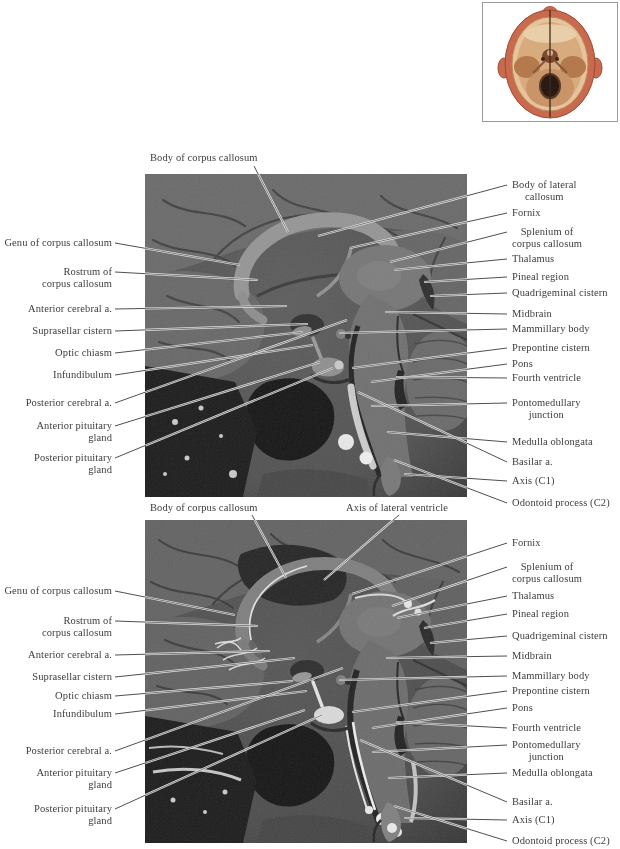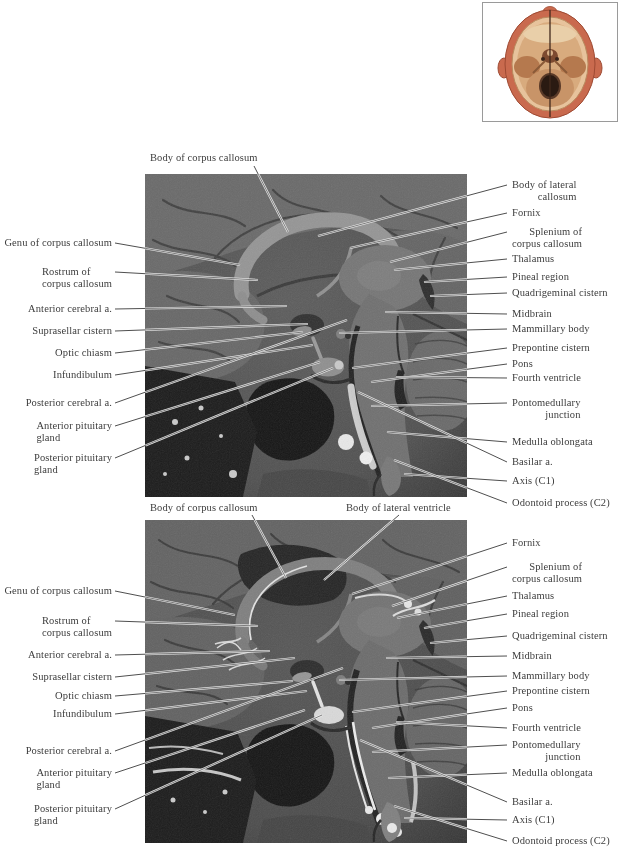--- a/index.html
+++ b/index.html
@@ -2,22 +2,22 @@
 <html><head>
 <meta charset="utf-8">
 <style>
   html,body{margin:0;padding:0;background:#ffffff;}
   body{width:620px;height:849px;position:relative;overflow:hidden;
        font-family:"Liberation Serif", serif;}
   #plate{position:absolute;left:0;top:0;width:620px;height:849px;background:#ffffff;}
   .mri{position:absolute;display:block;}
   .label{position:absolute;font-size:10.5px;line-height:12px;color:#3d3d3d;
          white-space:nowrap;letter-spacing:0.1px;}
-  .label.left{text-align:left;}
-  .label.right{text-align:right;}
+  .label.left{text-align:right;}
+  .label.right{text-align:center;}
   .label.top{text-align:left;}
   .label div{pointer-events:none;}
   #leaders{position:absolute;left:0;top:0;pointer-events:none;}
   #inset-box{position:absolute;left:482px;top:2px;width:136px;height:120px;
              background:#ffffff;border:1px solid #9a9a9a;box-sizing:border-box;}
   #inset-box svg{display:block;margin:1px auto 0 auto;}
 </style>
 </head>
 <body>
 
@@ -465,21 +465,21 @@
       <div class="label right" style="left: 512px; top: 475px;">
         <div>Axis (C1)</div>
       </div>
       <div class="label right" style="left: 512px; top: 497px;">
         <div>Odontoid process (C2)</div>
       </div>
       <div class="label top" style="left: 150px; top: 502px;">
         <div>Body of corpus callosum</div>
       </div>
       <div class="label top" style="left: 346px; top: 502px;">
-        <div>Body of lateral ventricle</div>
+        <div>Axis of lateral ventricle</div>
       </div>
       <div class="label left" style="right: 508px; top: 585px;">
         <div>Genu of corpus callosum</div>
       </div>
       <div class="label left" style="right: 508px; top: 615px;">
         <div>Rostrum of</div>
         <div>corpus callosum</div>
       </div>
       <div class="label left" style="right: 508px; top: 649px;">
         <div>Anterior cerebral a.</div>

